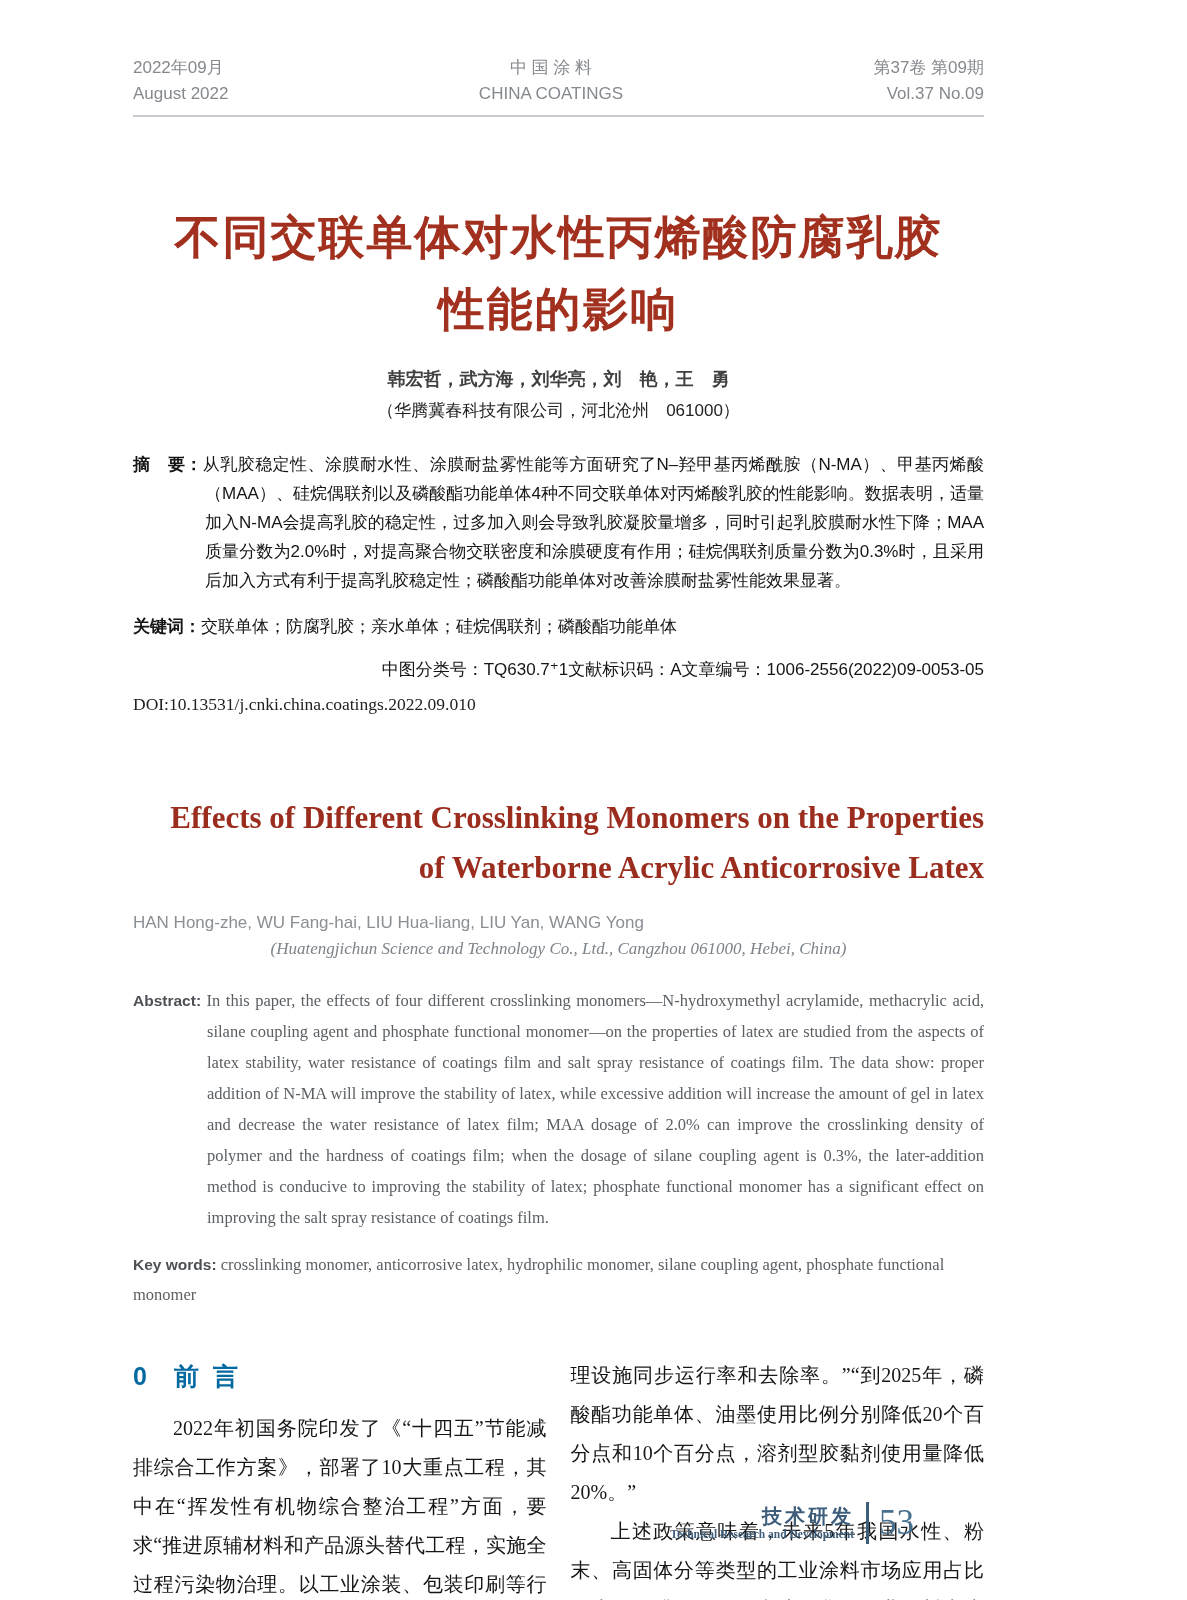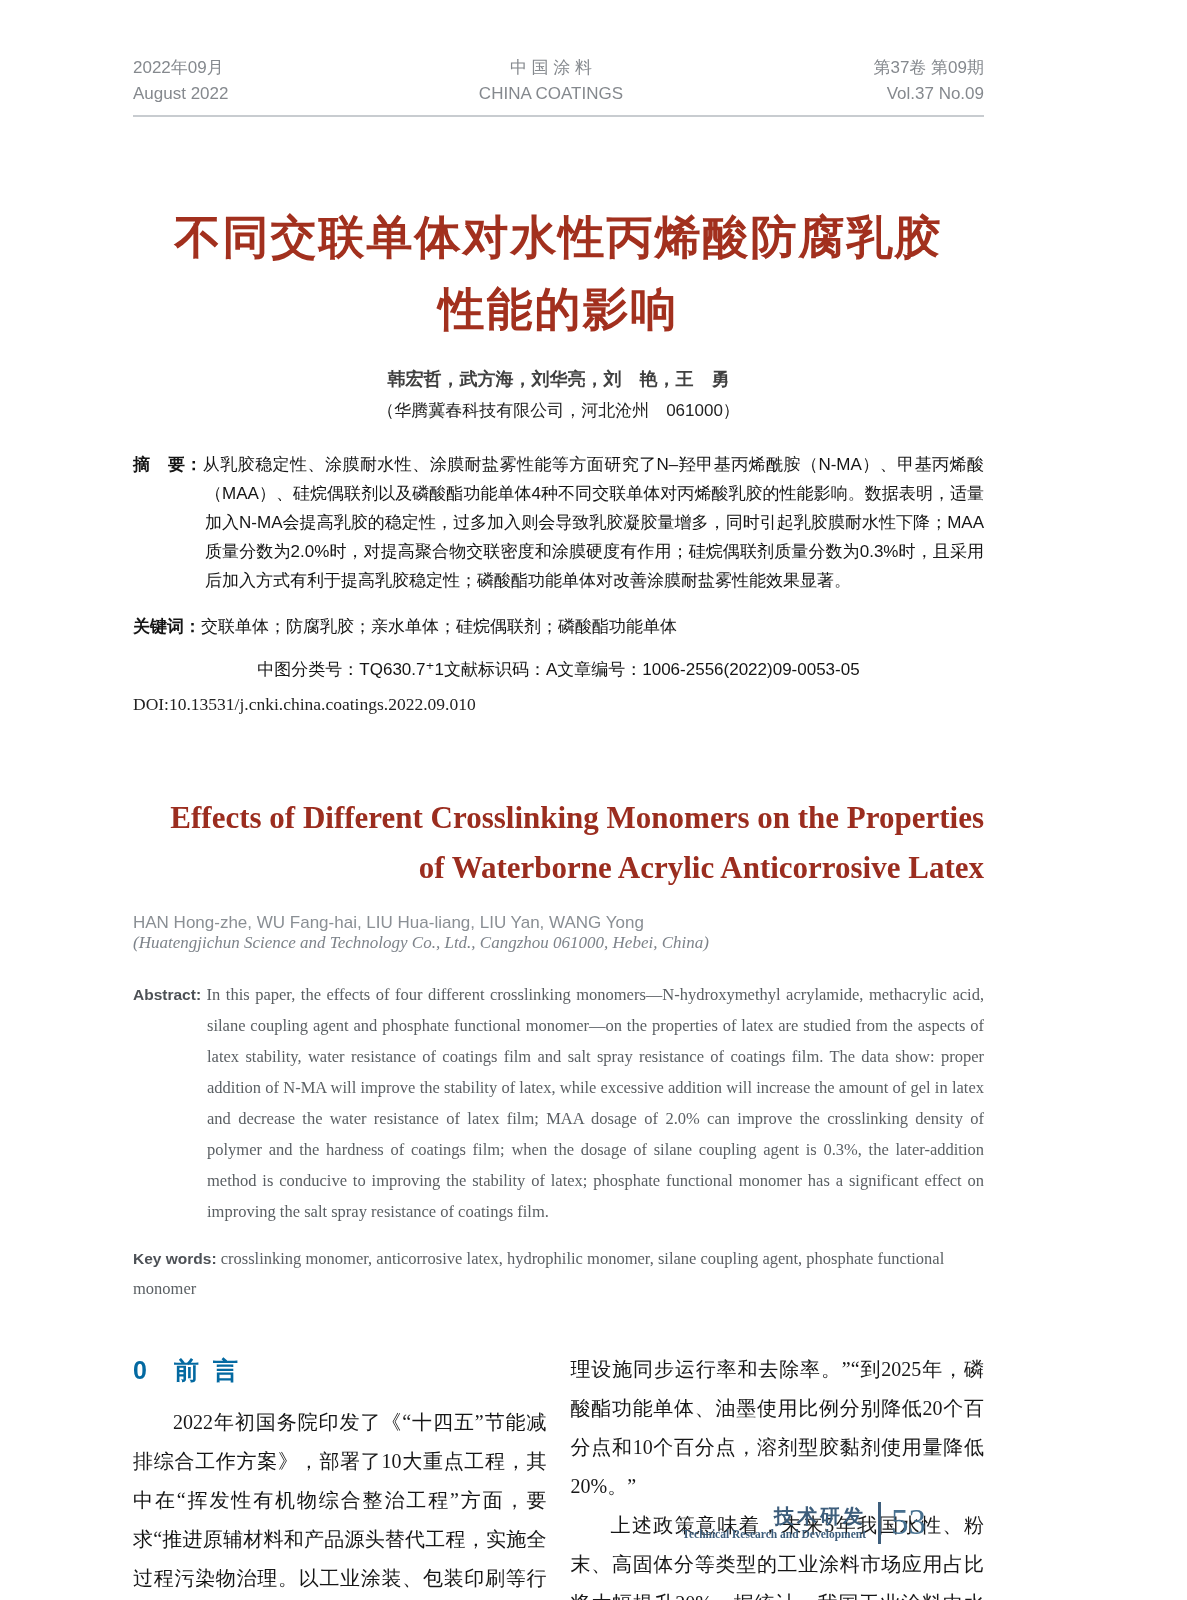--- a/index.html
+++ b/index.html
@@ -30,32 +30,32 @@
 
   
   .hang-cn{
     margin-top:28px;font-size:17px;line-height:29px;text-align:justify;color:#151515;
     padding-left:72px;text-indent:-72px;
   }
   .hang-cn .lbl{font-weight:bold;}
   .kw-cn{margin-top:4px;font-size:17px;line-height:29px;color:#151515;}
   .kw-cn .lbl{font-weight:bold;}
 
-  .clc-row{margin-top:13px;display:flex;justify-content:center;font-size:17px;color:#151515;}
+  .clc-row{margin-top:13px;display:flex;justify-content:flex-end;font-size:17px;color:#151515;}
   .doi-line{margin-top:13px;font-family:"Liberation Serif","DejaVu Serif",serif;font-size:17.5px;color:#222;}
 
   
   .en-title{
     margin-top:78px;text-align:right;font-weight:bold;
     font-family:"Liberation Serif","DejaVu Serif",serif;
     font-size:31px;line-height:50px;color:#9b2d1f;
   }
   .en-authors{margin-top:20px;text-align:left;font-size:17px;color:#8a8f94;}
   .en-affil{
-    text-align:left;font-size:17px;color:#7d838a;
+    margin-top:6px;text-align:center;font-size:17px;color:#7d838a;
     font-family:"Liberation Serif","DejaVu Serif",serif;font-style:italic;
   }
   .hang-en{
     margin-top:26px;font-family:"Liberation Serif","DejaVu Serif",serif;
     font-size:16.5px;line-height:31px;text-align:justify;color:#5a5f63;
     padding-left:74px;text-indent:-74px;
   }
   .hang-en .lbl{font-weight:bold;color:#4d5156;font-family:"Liberation Sans","DejaVu Sans",sans-serif;font-size:15.5px;}
   .kw-en{
     margin-top:4px;font-family:"Liberation Serif","DejaVu Serif",serif;
@@ -70,21 +70,21 @@
   .sec-head .num{margin-right:26px;}
   .sec-head .ttl{letter-spacing:14px;}
   .body-para{
     font-family:"Liberation Serif","DejaVu Serif",serif;
     font-size:20px;line-height:39px;text-align:justify;color:#161616;margin:0;
   }
   .indent{text-indent:2em;}
 
   
   .pfooter{
-    position:absolute;top:1502px;right:130px;
+    position:absolute;top:1502px;right:142px;
     display:flex;align-items:center;
   }
   .pfooter .labels{text-align:right;color:#3d5d7b;}
   .pfooter .cnlbl{font-weight:bold;font-size:20px;letter-spacing:3px;line-height:22px;}
   .pfooter .enlbl{font-family:"Liberation Serif","DejaVu Serif",serif;font-weight:bold;font-size:11.5px;line-height:15px;}
   .pfooter .vbar{width:3px;height:42px;background:#3d5d7b;margin:0 10px 0 12px;}
   .pfooter .pagenum{font-family:"Liberation Serif","DejaVu Serif",serif;font-size:35px;color:#47708f;line-height:42px;}
 </style>
 </head>
 <body>

